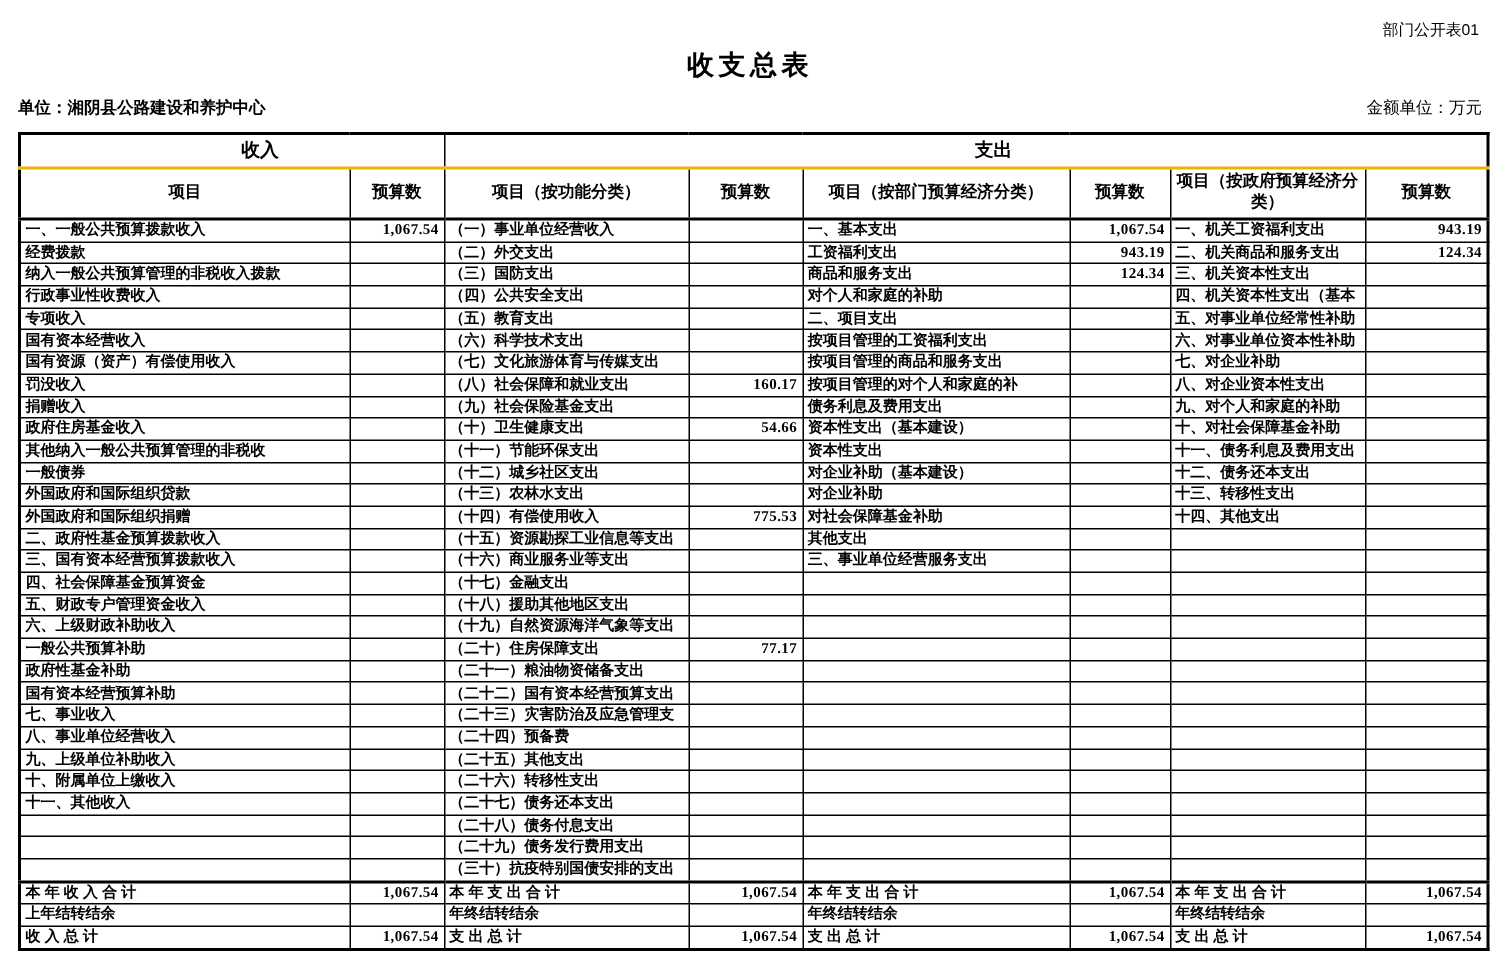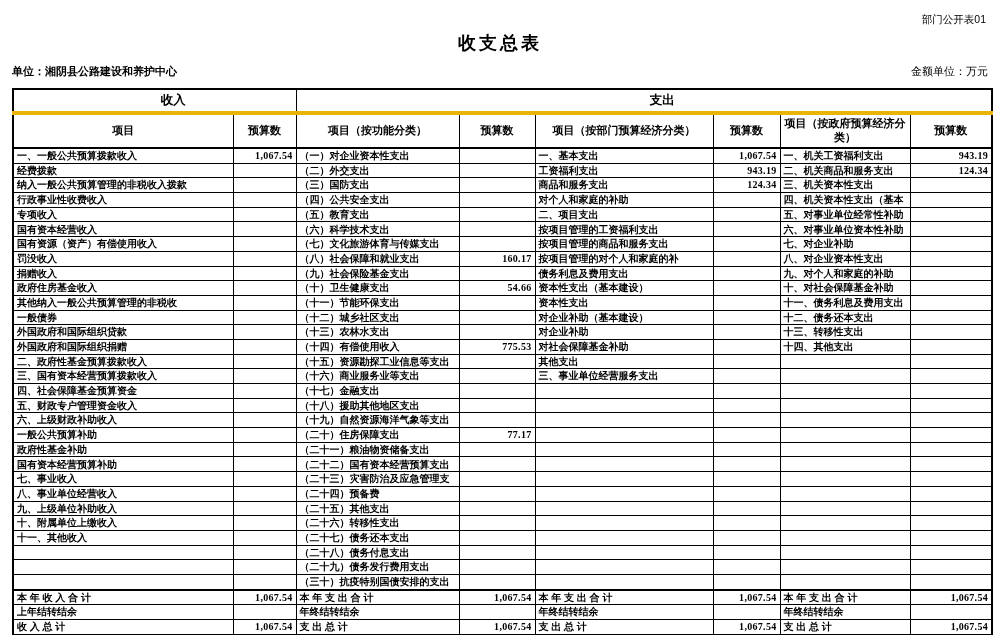--- a/index.html
+++ b/index.html
@@ -13,21 +13,21 @@
            justify-content:space-between; align-items:flex-end; }
   .unit-label { font-size:11px; font-weight:bold; }
   .amount-unit-label { font-size:11px; font-weight:normal;margin-left:36px; }
 
   table.budget { position:absolute; top:88px; left:12px; width:979px;
                  border-collapse:collapse; table-layout:fixed;
                  border:2px solid #000; }
   .budget th, .budget td { border:1px solid #000; padding:0 3px; overflow:hidden;
                            white-space:nowrap; vertical-align:middle; }
   .budget thead tr.group-row th { height:21px; font-size:12.5px; font-weight:bold;
-                                  border-bottom:4px solid #eab308; text-align:center;padding-left:40px; }
+                                  border-bottom:2px solid #eab308; text-align:center;padding-left:40px; }
   .budget thead tr.cols-row th { height:32px; font-size:11px; font-weight:bold;
                                  text-align:center; white-space:normal; line-height:1.25;
                                  border-bottom:2px solid #000; }
   .budget tbody td { height:13.7px; line-height:13.5px; font-size:10px; font-weight:bold; }
   .budget tbody td.amount { text-align:right; font-family:"Liberation Serif",serif;
                             letter-spacing:0.3px; }
   .budget tbody tr:nth-child(31) td { border-top:2px solid #000; }
 
   .ind0 { padding-left:3px; }
   .ind1 { padding-left:11px; }
@@ -73,21 +73,21 @@
         <th>项目（按部门预算经济分类）</th>
         <th>预算数</th>
         <th>项目（按政府预算经济分类）</th>
         <th>预算数</th>
       </tr>
     </thead>
     <tbody>
         <tr>
           <td class="label ind0">一、一般公共预算拨款收入</td>
           <td class="amount">1,067.54</td>
-          <td class="label ind0">（一）对企业资本性支出</td>
+          <td class="label ind0">（一）事业单位经营收入</td>
           <td class="amount"></td>
           <td class="label ind0">一、基本支出</td>
           <td class="amount">1,067.54</td>
           <td class="label ind0">一、机关工资福利支出</td>
           <td class="amount">943.19</td>
         </tr>
         <tr>
           <td class="label ind3">经费拨款</td>
           <td class="amount"></td>
           <td class="label ind0">（二）外交支出</td>

